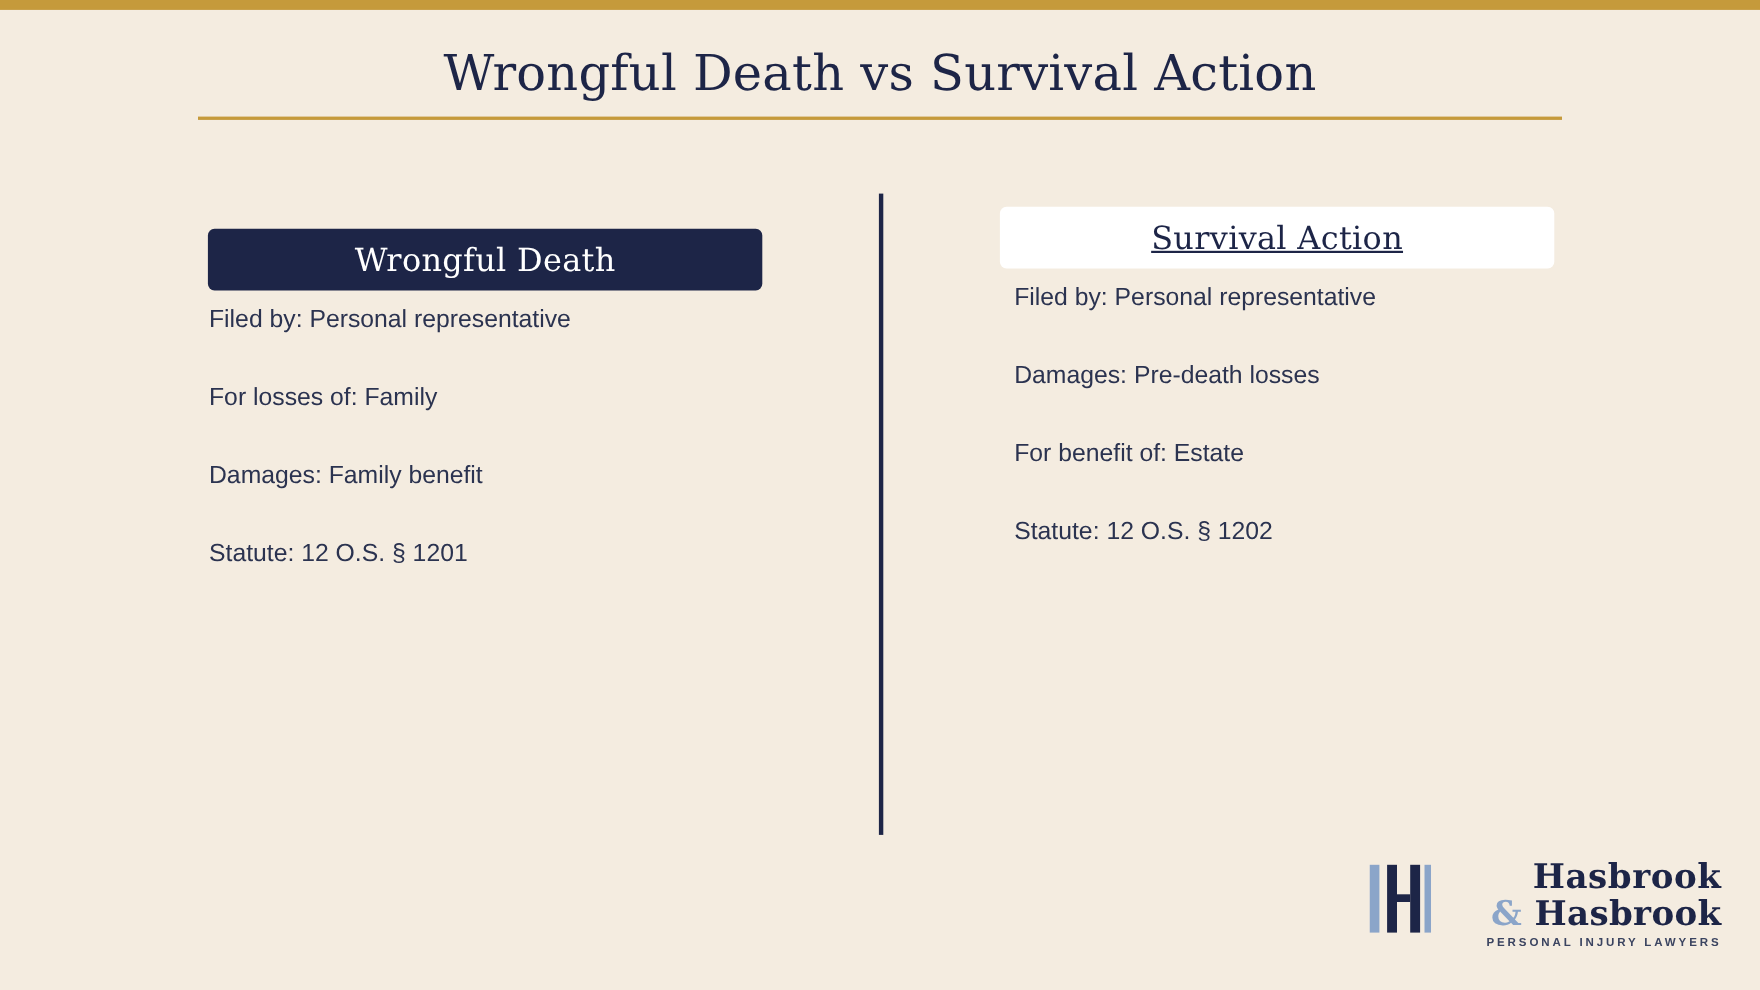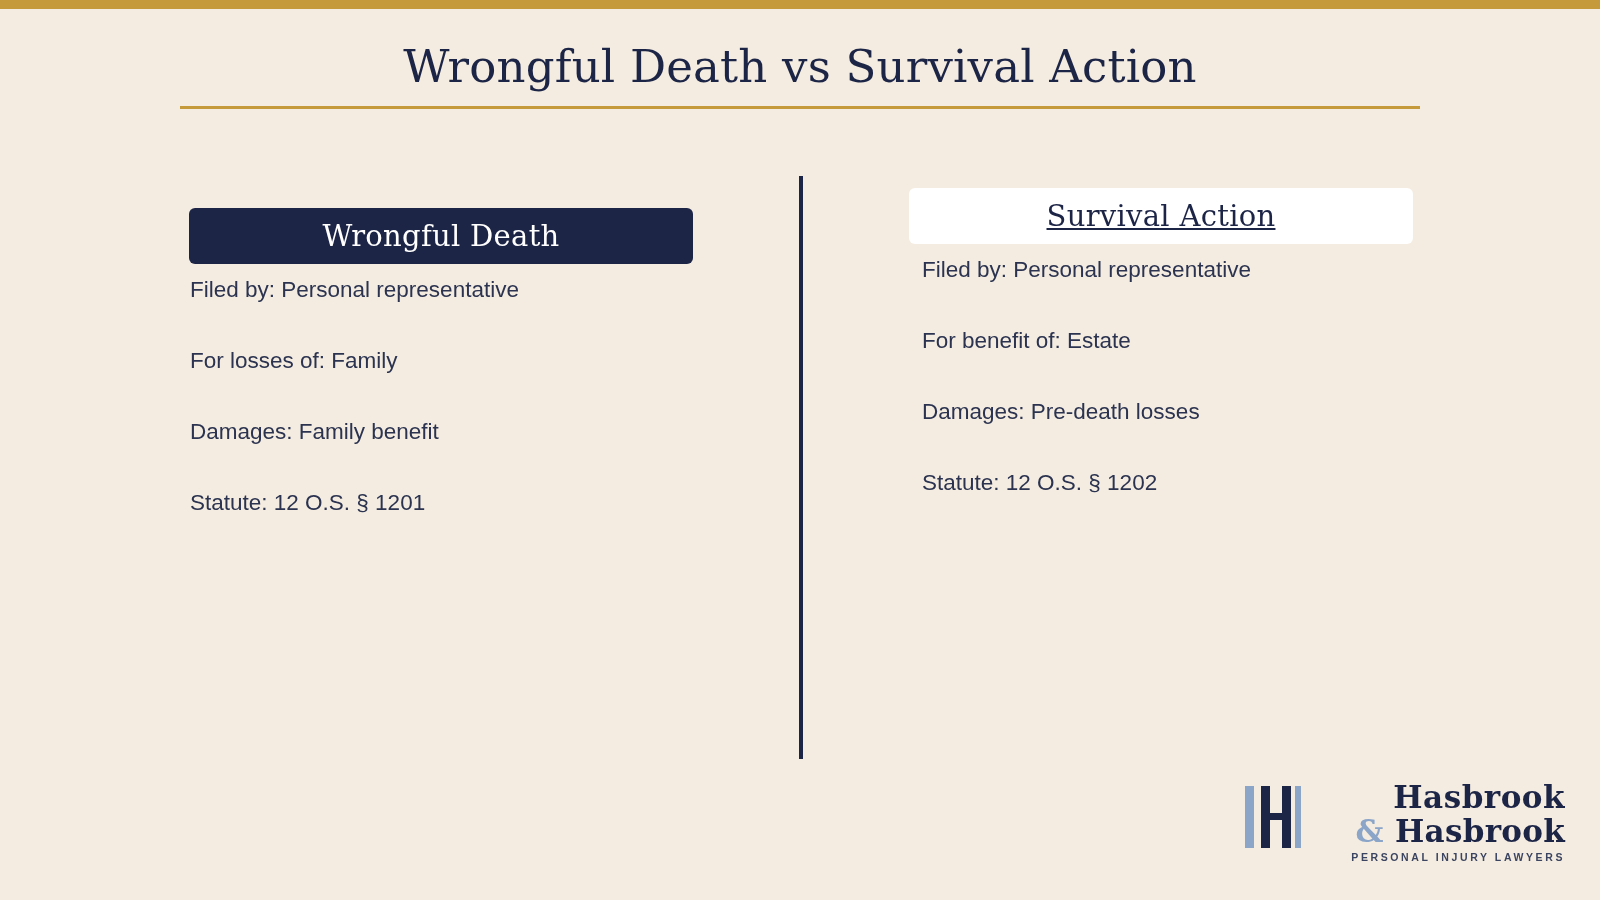--- a/index.html
+++ b/index.html
@@ -161,22 +161,22 @@
       <div class="row">For losses of: Family</div>
       <div class="row">Damages: Family benefit</div>
       <div class="row">Statute: 12 O.S. § 1201</div>
     </div>
   </div>
 
   <div class="column right">
     <div class="col-header gold">Survival Action</div>
     <div class="rows">
       <div class="row">Filed by: Personal representative</div>
+      <div class="row">Damages: Pre-death losses</div>
       <div class="row">For benefit of: Estate</div>
-      <div class="row">Damages: Pre-death losses</div>
       <div class="row">Statute: 12 O.S. § 1202</div>
     </div>
   </div>
 
   <div class="logo">
     <div class="logo-mark">
       <svg width="56" height="62" viewBox="0 0 56 62" xmlns="http://www.w3.org/2000/svg">
         <rect x="0" y="0" width="9" height="62" fill="#8ba5c9"></rect>
         <rect x="16" y="0" width="9" height="62" fill="#1d2547"></rect>
         <rect x="25" y="27" width="12" height="7" fill="#1d2547"></rect>

